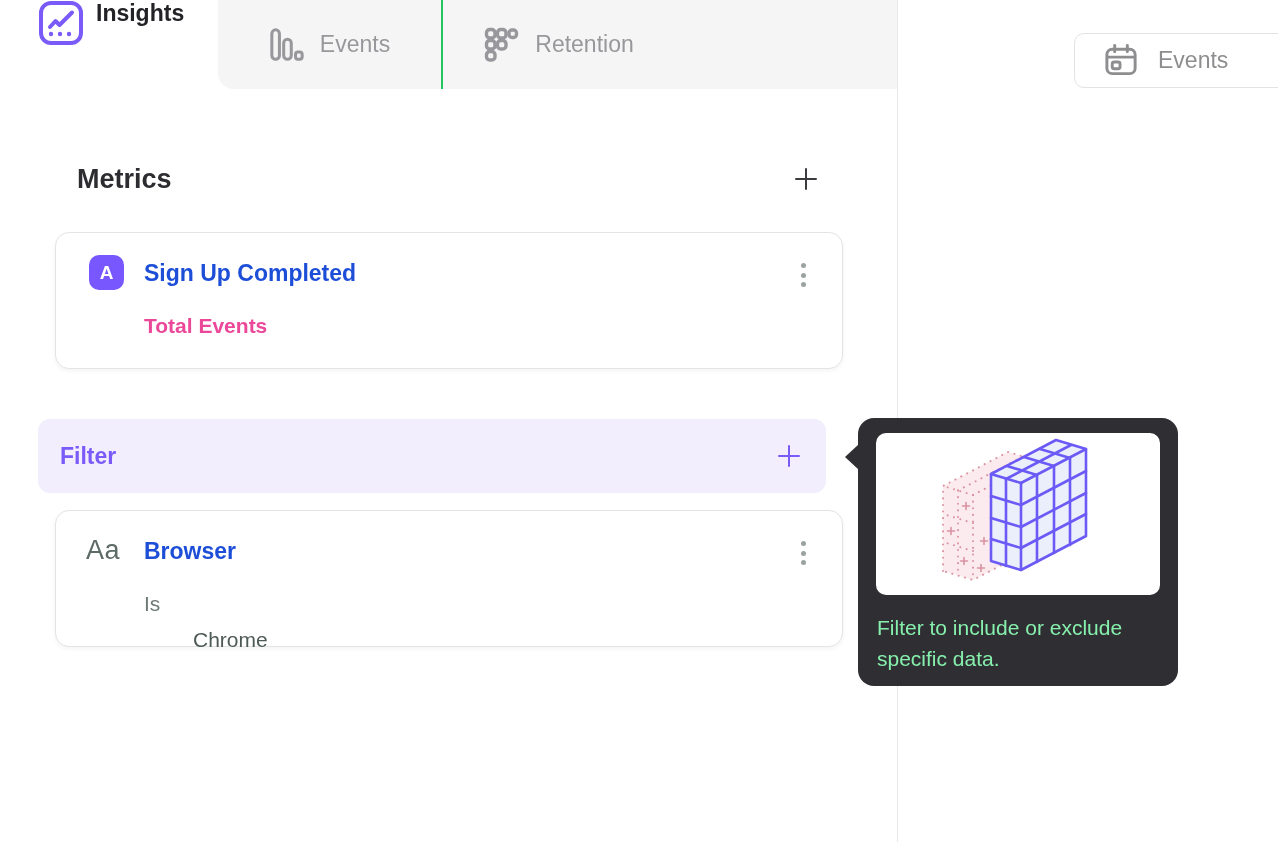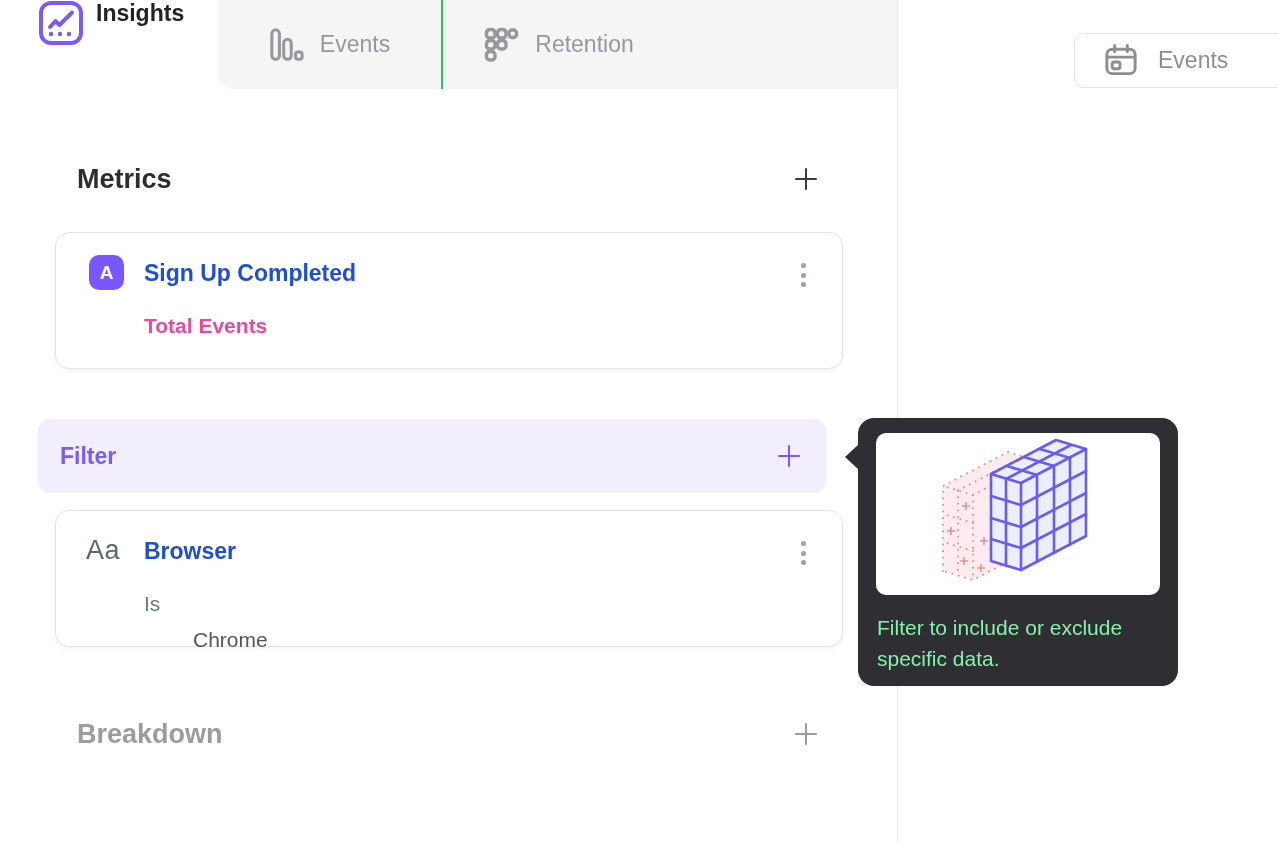--- a/index.html
+++ b/index.html
@@ -191,24 +191,20 @@
     <span class="card-title">Browser</span>
     <span class="kebab">
         <i></i>
         <i></i>
         <i></i>
       </span>
     <span class="operator">Is</span>
     <span class="value">Chrome</span>
   </div>
 
-  <div class="sec breakdown">
-    <span class="sec-title">Breakdown</span>
-    <span class="plus"></span>
-  </div>
 
   <div class="tooltip">
     <div class="arrow"></div>
     <div class="img">
       <svg width="284" height="162" viewBox="0 0 284 162">
 
         <path d="M67,138 L67,53 L132,19 L162,28 L162,113 L97,147 Z" fill="#fcebee" stroke="#d993a0" stroke-width="2" stroke-linecap="round" stroke-linejoin="round" stroke-dasharray="0.1 6.5"></path>
         <g fill="none" stroke="#d993a0" stroke-width="2" stroke-linecap="round" stroke-dasharray="0.1 6.5">
           <path d="M97,62 L97,147"></path>
           <path d="M97,62 L67,53"></path>

